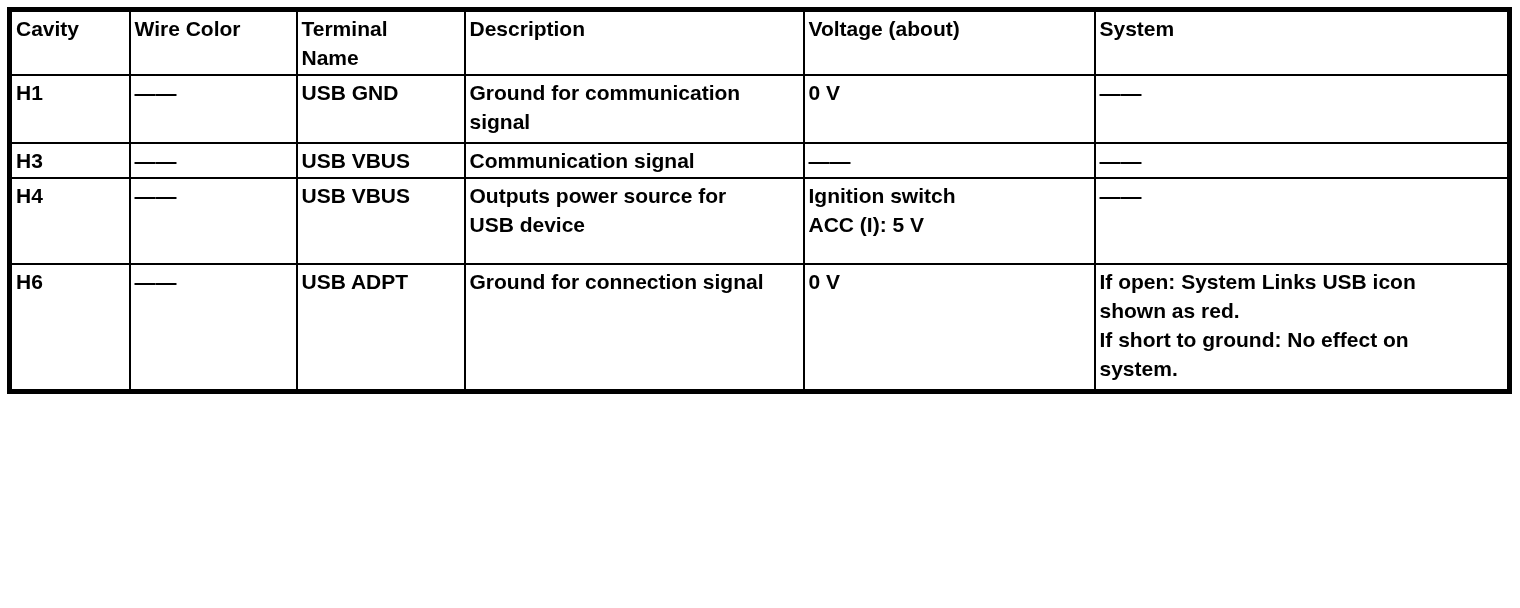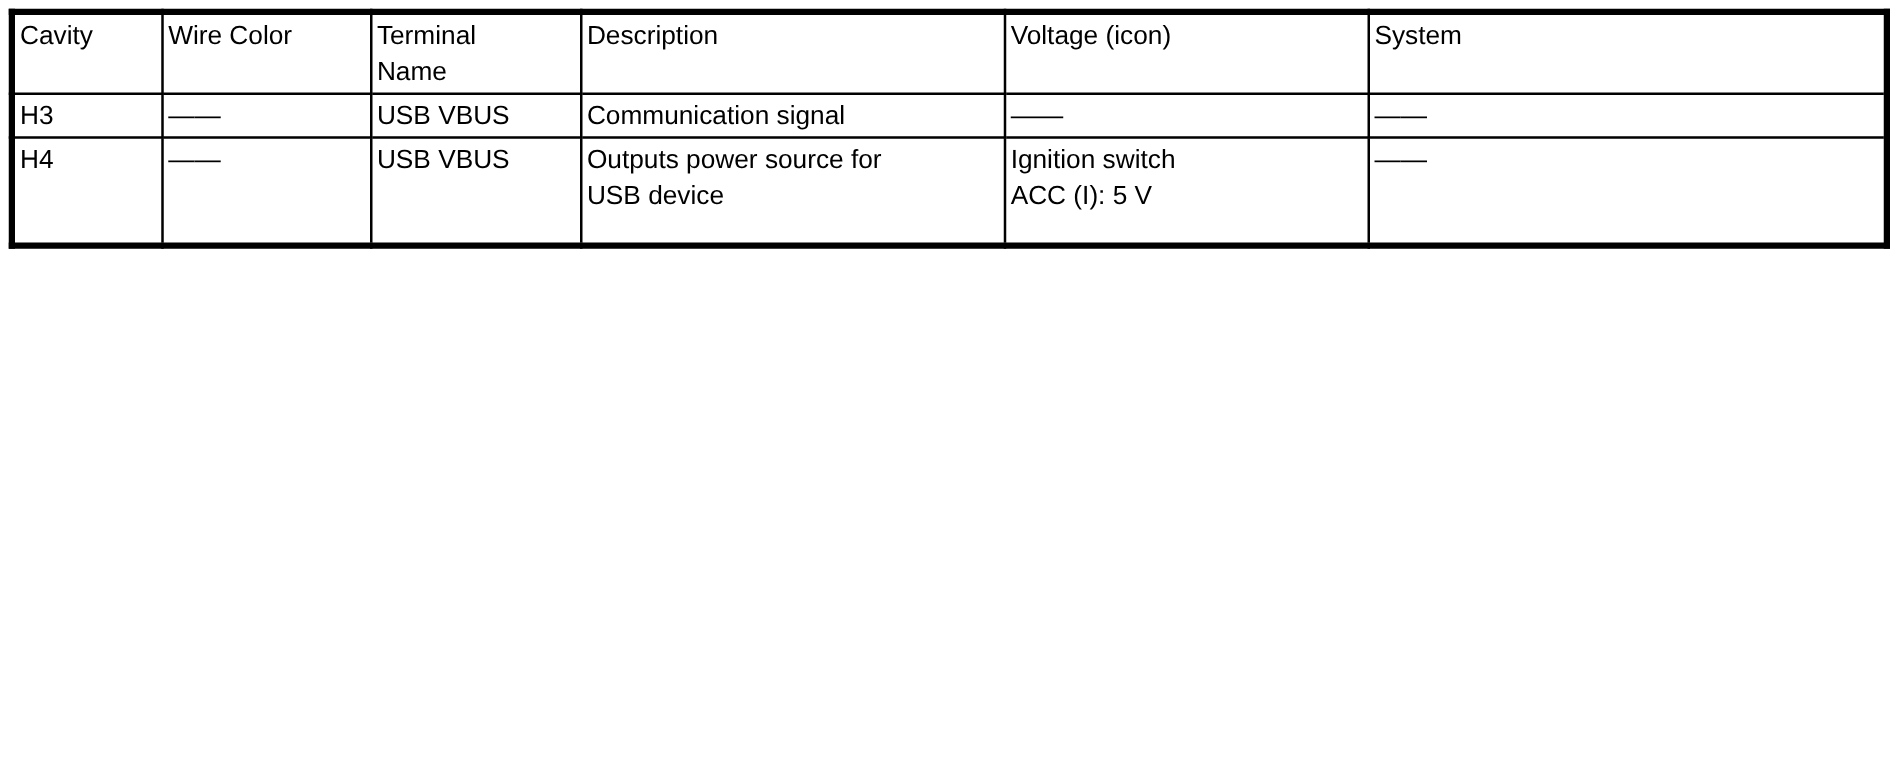--- a/index.html
+++ b/index.html
@@ -45,58 +45,78 @@
   
   tr.r-header { height: 64px; }
   tr.r-h1 { height: 68px; }
   tr.r-h2 { height: 37px; }
   tr.r-h3 { height: 21px; }
   tr.r-h4 { height: 86px; }
   tr.r-h5 { height: 66px; }
   tr.r-h6 { height: 127px; }
   tr.r-h7 { height: 124px; }
   
-  td, th { letter-spacing: 0; }
+  td, th { letter-spacing: 0; font-weight: bold; }
 </style>
 </head>
 <body>
 
 <table class="terminal-table">
   <colgroup>
     <col class="c-cavity">
     <col class="c-wire">
     <col class="c-terminal">
     <col class="c-desc">
     <col class="c-voltage">
     <col class="c-symptom">
   </colgroup>
   <thead>
     <tr class="r-header">
       <th>Cavity</th>
       <th>Wire Color</th>
       <th>Terminal
 Name</th>
       <th>Description</th>
-      <th>Voltage (icon)</th>
+      <th>Voltage (about)</th>
       <th>System</th>
     </tr>
   </thead>
   <tbody>
+    <tr class="r-h1">
+      <td>H1</td>
+      <td>——</td>
+      <td>USB GND</td>
+      <td>Ground for communication
+signal</td>
+      <td>0 V</td>
+      <td>——</td>
+    </tr>
     <tr class="r-h3">
       <td>H3</td>
       <td>——</td>
       <td>USB VBUS</td>
       <td>Communication signal</td>
       <td>——</td>
       <td>——</td>
     </tr>
     <tr class="r-h4">
       <td>H4</td>
       <td>——</td>
       <td>USB VBUS</td>
       <td>Outputs power source for
 USB device</td>
       <td>Ignition switch
 ACC (I): 5 V</td>
       <td>——</td>
     </tr>
+    <tr class="r-h6">
+      <td>H6</td>
+      <td>——</td>
+      <td>USB ADPT</td>
+      <td>Ground for connection signal</td>
+      <td>0 V</td>
+      <td>If open: System Links USB icon
+shown as red.
+If short to ground: No effect on
+system.</td>
+    </tr>
   </tbody>
 </table>
 
 </body></html>

